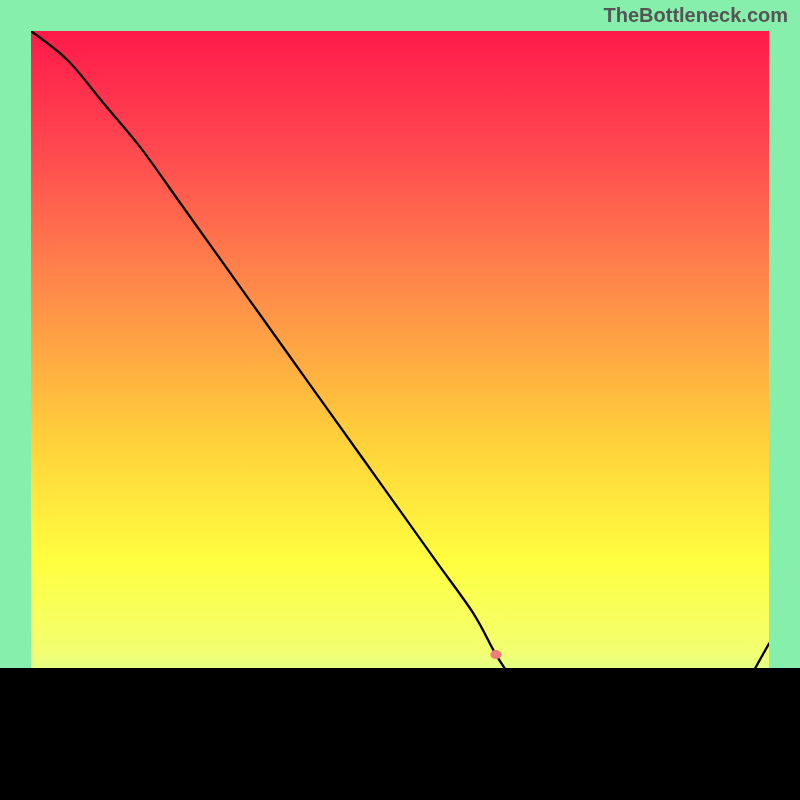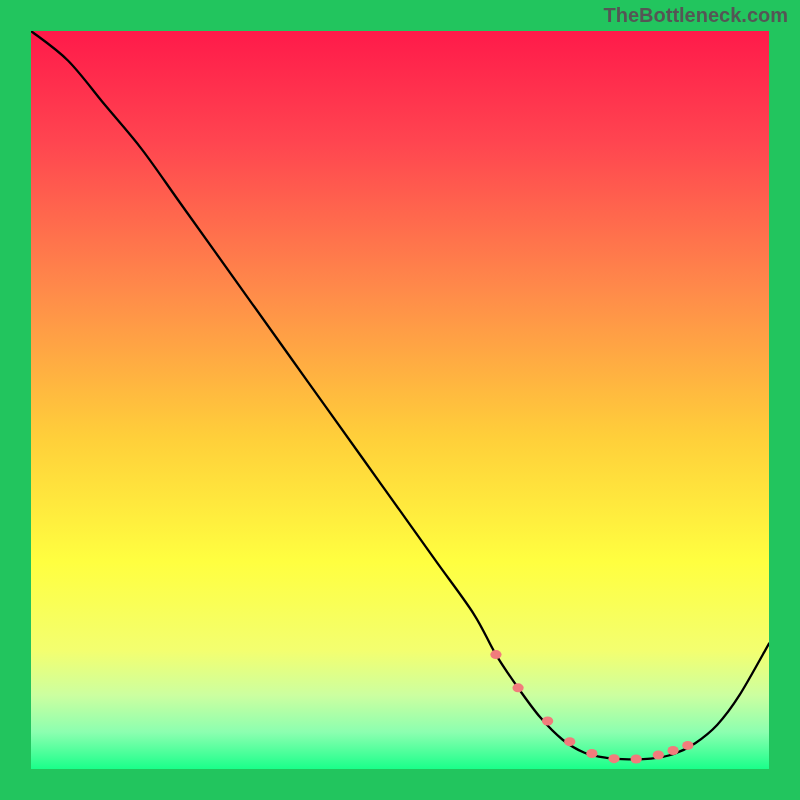--- a/index.html
+++ b/index.html
@@ -4,22 +4,22 @@
 <style>
   body {
     margin: 0;
     padding: 0;
     background: #000;
     font-family: Arial, sans-serif;
   }
   .container {
     position: relative;
     width: 800px;
-    height: 800px;
-    background: #22c55e;
+    height: 668px;
+    background: #86efac;
     text-decoration: underline;
   }
   .watermark {
     position: absolute;
     top: 4px;
     right: 12px;
     color: #555;
     font-size: 20px;
     font-weight: bold;
     z-index: 10;

